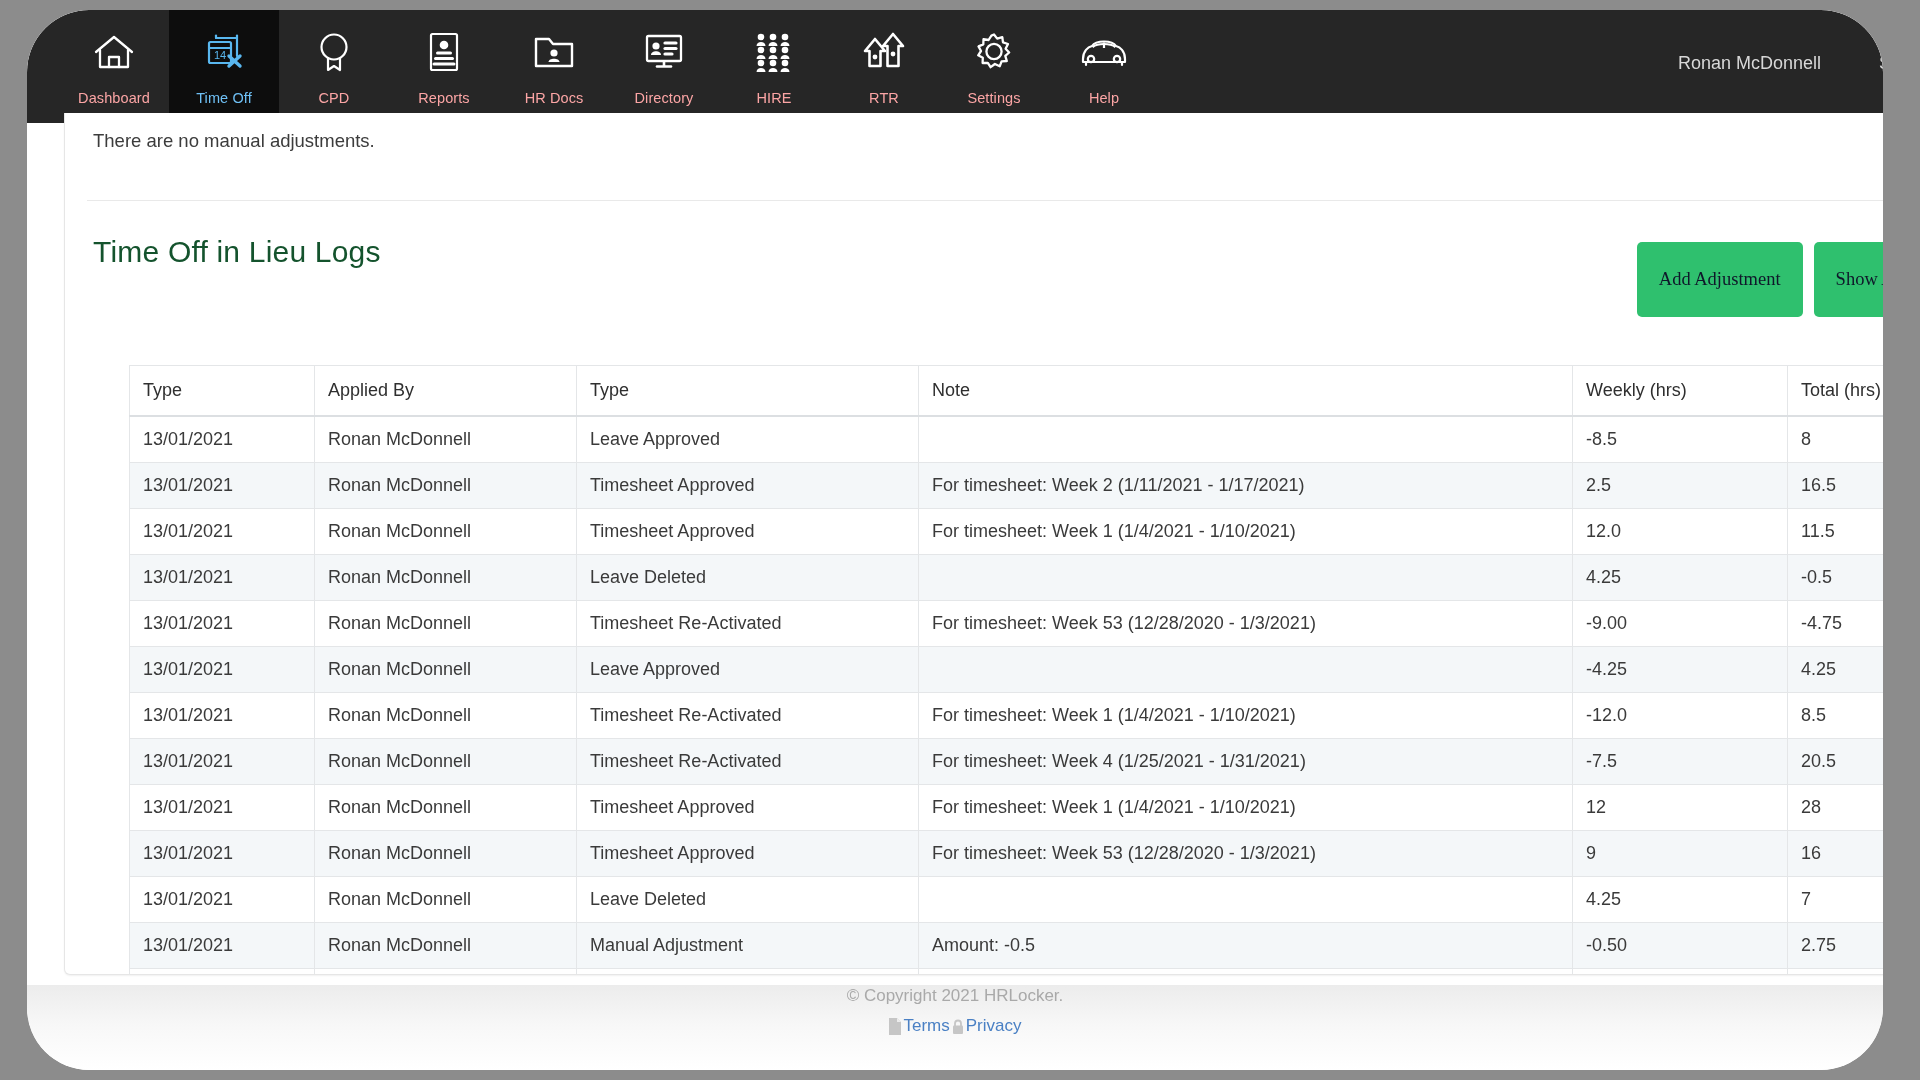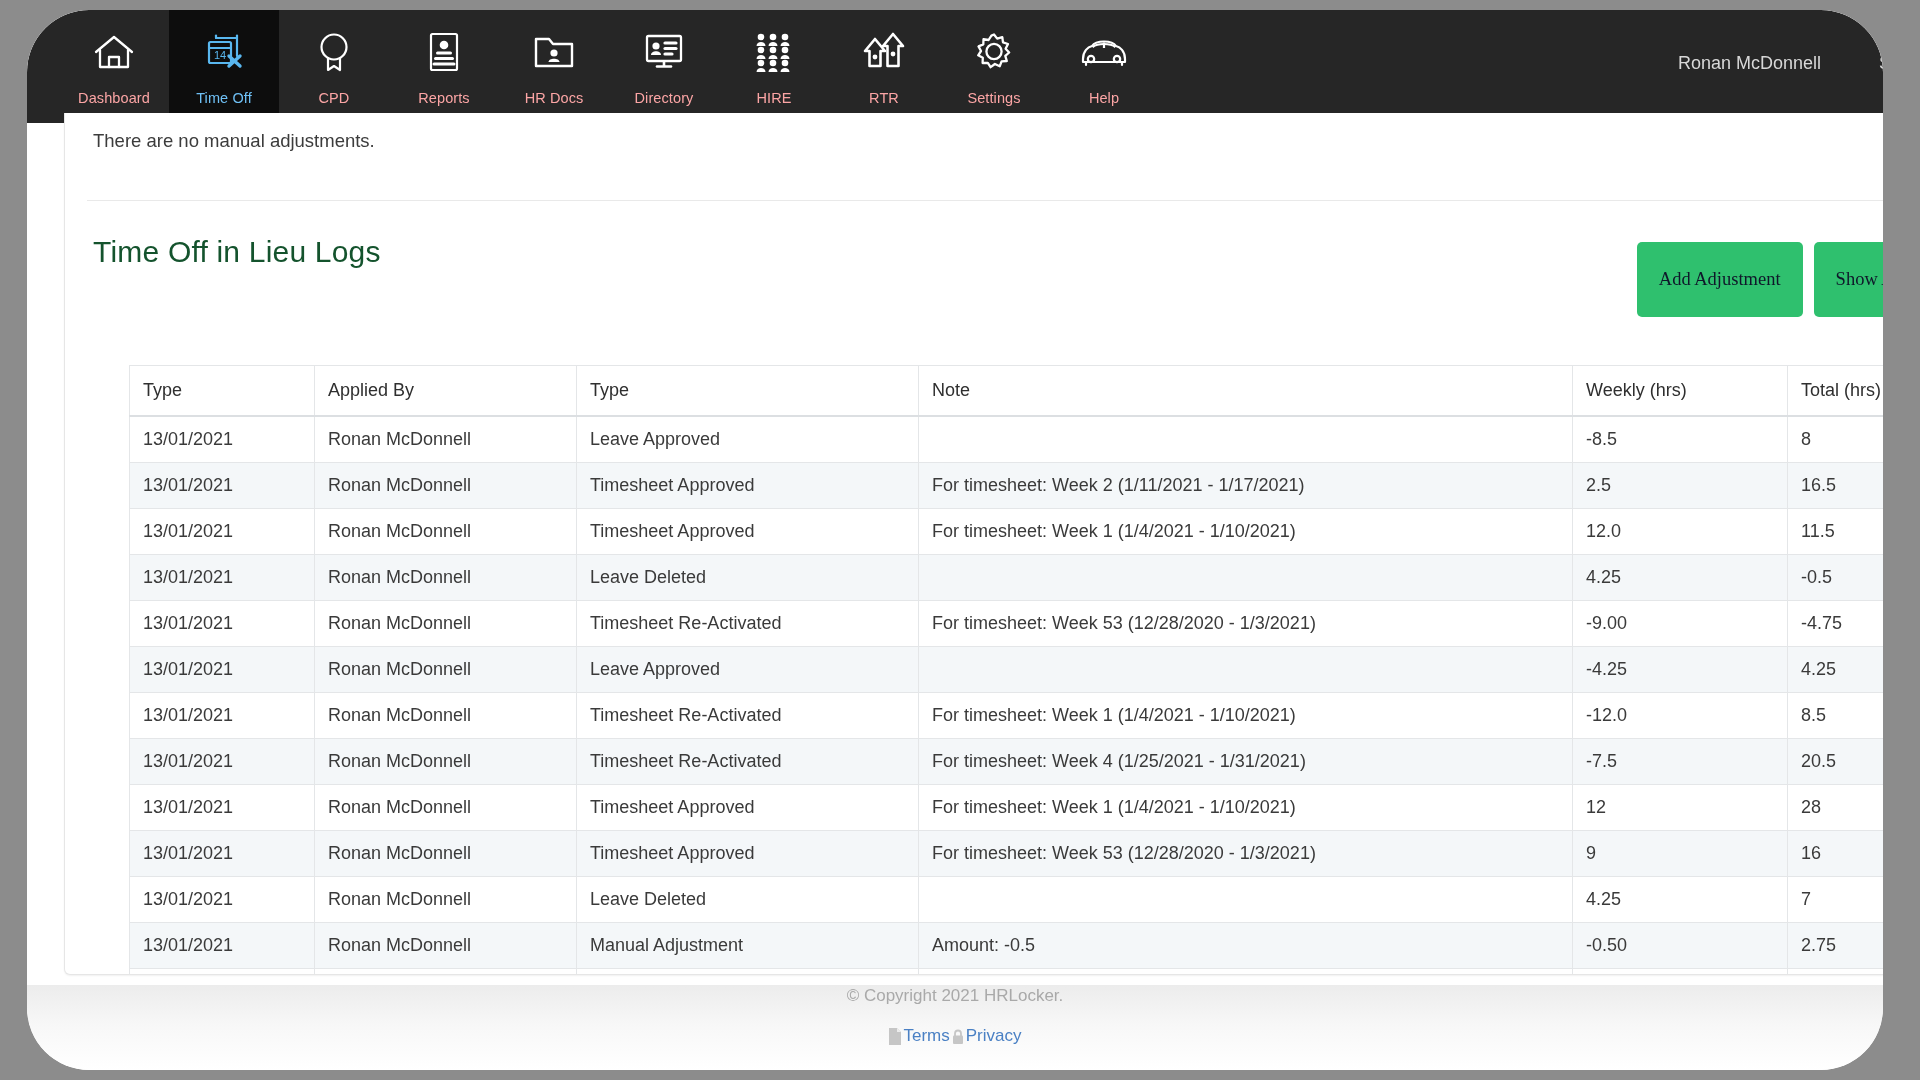--- a/index.html
+++ b/index.html
@@ -176,21 +176,21 @@
   #footer {
     position: absolute;
     left: 0; top: 973px;
     width: 1856px;
     text-align: center;
     font-size: 17px;
     color: #a9a9a9;
     line-height: 26px;
   }
   #footer .links {
-    margin-top: 14px;
+    margin-top: 4px;
     display: flex;
     align-items: center;
     justify-content: center;
     gap: 1px;
   }
   #footer a {
     color: #4a80c4;
     text-decoration: none;
     font-size: 17px;
   }

